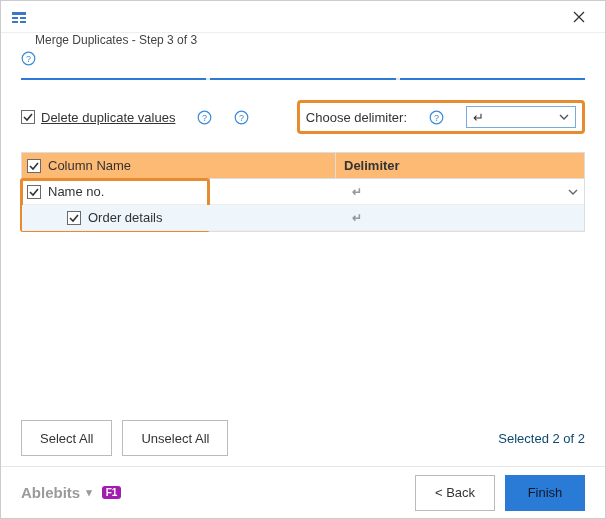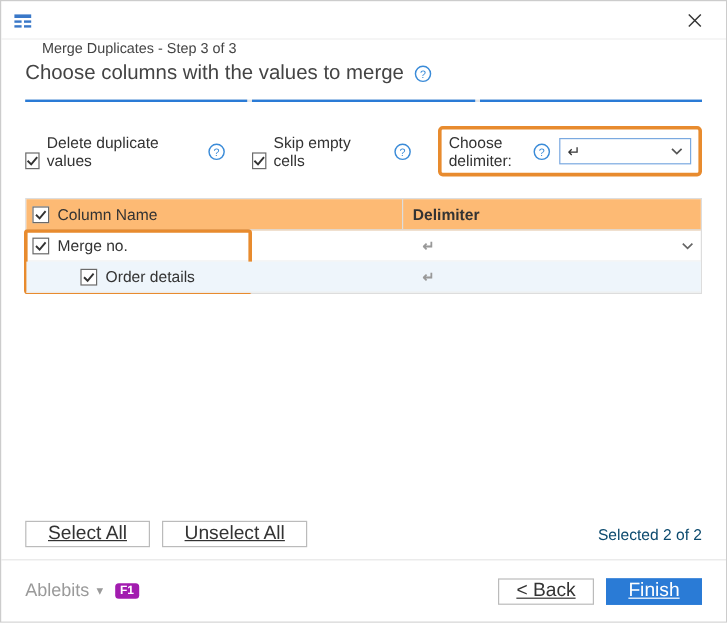--- a/index.html
+++ b/index.html
@@ -67,30 +67,31 @@
   .options-row {
     display: flex;
     align-items: center;
     gap: 22px;
     margin-bottom: 18px;
   }
   .delimiter-group {
     margin-left: auto;
     display: flex;
     align-items: center;
-    gap: 7px;
+    gap: 22px;
     border: 3px solid #e88b2e;
     border-radius: 4px;
     padding: 3px 6px;
   }
   .checkbox {
     display: inline-flex;
-    align-items: flex-end;
+    align-items: flex-start;
     gap: 6px;
     cursor: pointer;
+    text-decoration: underline;
   }
   .cb-box {
     width: 14px; height: 14px;
     border: 1px solid #6a6a6a;
     display: inline-flex; align-items: center; justify-content: center;
     background: #fff;
   }
   .cb-box.checked svg { display: block; }
   .cb-box svg { display: none; }
   .select-box {
@@ -144,60 +145,59 @@
   .col-delim-light { color:#999; font-size:12px; padding-left:8px; flex:1;}
   .spacer { flex: 1; }
   .select-buttons {
     display: flex;
     gap: 10px;
     align-items: center;
     margin-top: 12px;
   }
   .select-buttons .right { margin-left: auto; color: #0c4a6e; }
   .btn {
-    height: 22px;
+    height: 36px;
     padding: 0 18px;
     border: 1px solid #bbb;
     background: #fff;
     cursor: pointer;
     display: inline-flex; align-items: center; justify-content:center;
-    font-size: 16px;
+    font-size: 13px;
     color: #333;
-    text-decoration: underline;
   }
   .footer {
     height: 52px;
     border-top: 1px solid #e6e6e6;
     display: flex;
     align-items: center;
     padding: 0 20px;
     gap: 10px;
   }
   .brand {
     color: #9a9a9a;
     font-size: 15px;
-    font-weight: 400;
+    font-weight: 700;
     display: inline-flex;
     align-items: center;
     gap: 6px;
   }
   .brand .chev-d { color: #9a9a9a; font-size: 11px;}
   .f1-badge {
     background: #a21caf;
     color: #fff;
     font-size: 10px;
     font-weight: bold;
     border-radius: 3px;
     padding: 1px 4px;
   }
   .footer-spacer { flex:1; }
   .btn-primary {
     background: #2a7bd6;
     border: 1px solid #2a7bd6;
-    color: #ffffff;
+    color: #0f172a;
   }
   .footer .btn { width: 80px; padding:0; }
   .glyph-enter { font-family: Arial, sans-serif; }
 </style>
 </head>
 <body>
 
 <div class="window">
 
   <div class="titlebar">
@@ -215,21 +215,20 @@
       <svg width="12" height="12" viewBox="0 0 12 12">
         <line x1="1" y1="1" x2="11" y2="11" stroke="#333" stroke-width="1.2"></line>
         <line x1="11" y1="1" x2="1" y2="11" stroke="#333" stroke-width="1.2"></line>
       </svg>
     </span>
   </div>
 
   <div class="content">
 
     <div class="heading">
-      <span>Choose columns with the values to merge</span>
       <span class="help-icon">
         <svg width="15" height="15" viewBox="0 0 15 15">
             <circle cx="7.5" cy="7.5" r="6.3" fill="none" stroke="#3a8bd8" stroke-width="1.2"></circle>
             <text x="7.5" y="11" text-anchor="middle" font-size="9" fill="#3a8bd8" font-family="Arial">?</text>
           </svg>
       </span>
     </div>
 
     <div class="progress">
       <div></div>
@@ -246,28 +245,20 @@
         </span>
         <span>Delete duplicate values</span>
       </label>
       <span class="help-icon">
         <svg width="15" height="15" viewBox="0 0 15 15">
             <circle cx="7.5" cy="7.5" r="6.3" fill="none" stroke="#3a8bd8" stroke-width="1.2"></circle>
             <text x="7.5" y="11" text-anchor="middle" font-size="9" fill="#3a8bd8" font-family="Arial">?</text>
           </svg>
       </span>
 
-      <label class="checkbox">
-        <span class="cb-box checked">
-          <svg width="10" height="10" viewBox="0 0 10 10">
-              <polyline points="1,5 4,8 9,2" fill="none" stroke="#333" stroke-width="1.6"></polyline>
-            </svg>
-        </span>
-        <span>Skip empty cells</span>
-      </label>
       <span class="help-icon">
         <svg width="15" height="15" viewBox="0 0 15 15">
             <circle cx="7.5" cy="7.5" r="6.3" fill="none" stroke="#3a8bd8" stroke-width="1.2"></circle>
             <text x="7.5" y="11" text-anchor="middle" font-size="9" fill="#3a8bd8" font-family="Arial">?</text>
           </svg>
       </span>
 
       <div class="delimiter-group">
         <span>Choose delimiter:</span>
         <span class="help-icon">
@@ -302,21 +293,21 @@
 
       <div class="table-row" style="position:relative;">
         <div class="hl-box"></div>
         <div class="col-check">
           <span class="cb-box checked">
             <svg width="10" height="10" viewBox="0 0 10 10">
                 <polyline points="1,5 4,8 9,2" fill="none" stroke="#333" stroke-width="1.6"></polyline>
               </svg>
           </span>
         </div>
-        <div class="col-name" style="border-right:none;">Merge no.</div>
+        <div class="col-name" style="border-right:none;">Name no.</div>
         <div class="col-delim" style="display:flex;">
           <span class="col-delim-light glyph-enter">↵</span>
           <span class="row-chev-cell">
             <svg width="10" height="10" viewBox="0 0 10 10">
                 <polyline points="1,3 5,7 9,3" fill="none" stroke="#666" stroke-width="1.4"></polyline>
               </svg>
           </span>
         </div>
       </div>
 

